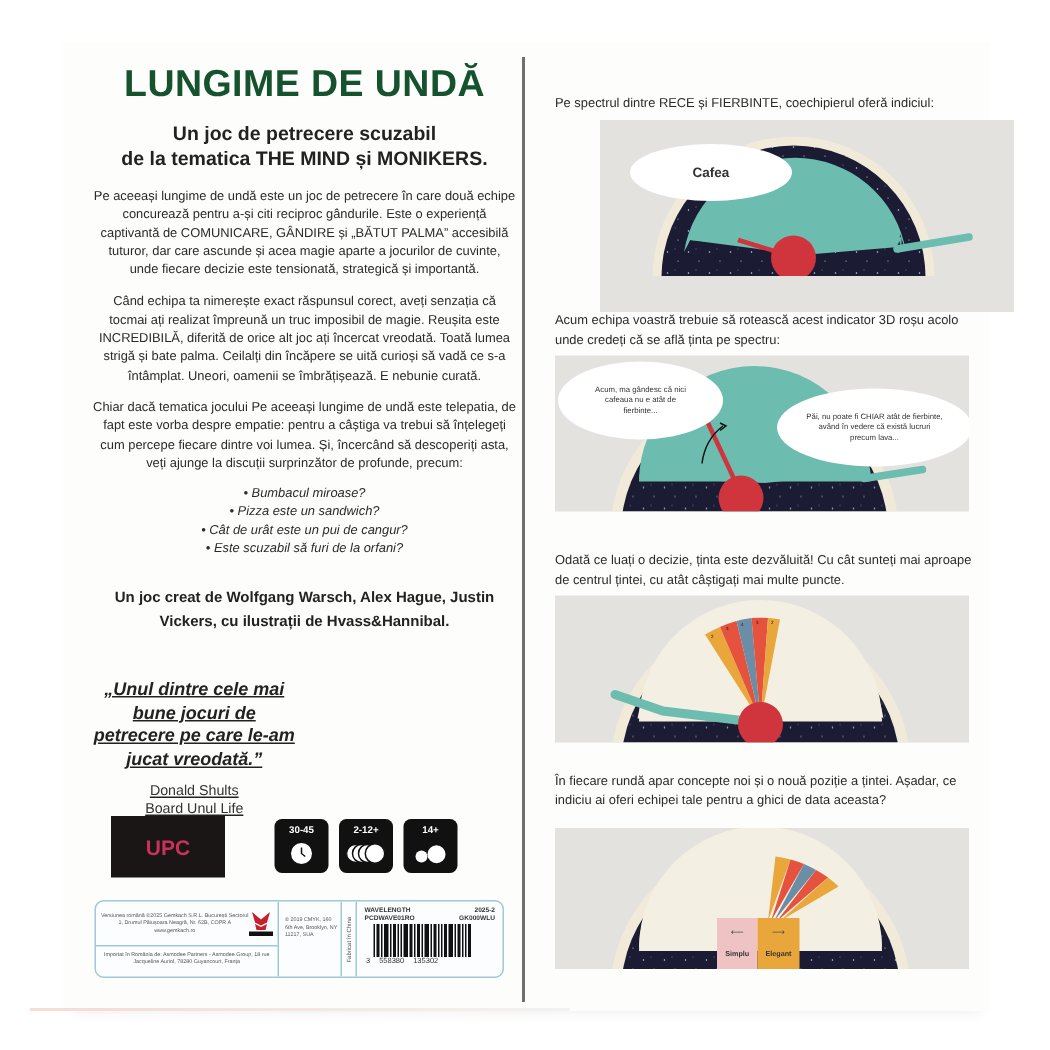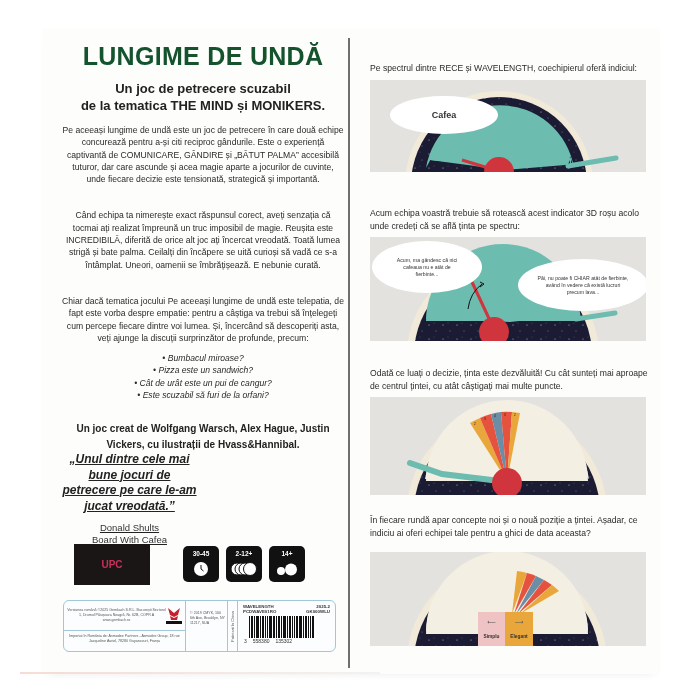--- a/index.html
+++ b/index.html
@@ -9,32 +9,32 @@
   .box-back { position: absolute; left: 42px; top: 28px; width: 618px; height: 646px; background: #fdfdfb; box-shadow: 0 6px 8px -6px rgba(0,0,0,0.08); }
   .box-bottom-edge { position: absolute; left: 20px; top: 672px; width: 360px; height: 2px; background: linear-gradient(90deg, rgba(230,140,120,0.3), rgba(200,200,200,0.2)); }
 
   .divider { position: absolute; left: 348px; top: 38px; width: 2px; height: 630px; background: #6f6f6f; }
 
   
   .left { position: absolute; left: 62px; top: 42px; width: 282px; text-align: center; }
   .title-small { font-weight: 700; font-size: 17px; letter-spacing: 0.5px; color: #1a1a1a; line-height: 20px; }
   .title-big { font-weight: 700; font-size: 25px; letter-spacing: 0.3px; color: #14532d; line-height: 28px; }
   .subtitle { margin-top: 10px; font-weight: 700; font-size: 13px; line-height: 17px; color: #222; }
-  .para { margin-top: 24px; font-size: 8.6px; line-height: 12.3px; color: #2a2a2a; }
+  .para { margin-top: 9px; font-size: 8.6px; line-height: 12.3px; color: #2a2a2a; }
   .para.first { margin-top: 10px; }
   .bullets { margin-top: 8px; font-size: 8.6px; line-height: 12.3px; font-style: italic; color: #2a2a2a; }
   .credit { margin-top: 20px; font-weight: 700; font-size: 10px; line-height: 16px; color: #222; }
 
   .quotes { position: absolute; left: 62px; top: 452px; width: 282px; display: flex; justify-content: space-between; text-align: center; }
   .quote { width: 135px; text-decoration: underline; }
   .quote-text { font-weight: 700; font-style: italic; font-size: 12px; line-height: 15.5px; color: #222; }
   .quote-author { margin-top: 8px; font-size: 9.5px; line-height: 12px; color: #333; }
 
   .upc { position: absolute; left: 74px; top: 544px; width: 76px; height: 41px; background: #1b1616; display: flex; align-items: center; justify-content: center; }
-  .upc span { color: #c8315a; font-size: 10px; font-weight: 700; }
+  .upc span { color: #c8315a; font-size: 14px; font-weight: 700; }
 
   .badges { position: absolute; left: 183px; top: 546px; display: flex; gap: 7px; }
   .badge { width: 36px; height: 36px; background: #111; border-radius: 5px; display: flex; flex-direction: column; align-items: center; justify-content: flex-start; padding-top: 4px; }
   .badge-label { color: #fff; font-size: 6.5px; font-weight: 700; line-height: 8px; }
   .badge svg { margin-top: 3px; }
 
   .legal { position: absolute; left: 63px; top: 600px; width: 273px; height: 52px; border: 1px solid #9fc8d8; border-radius: 6px; background: #fbfdfe; display: flex; overflow: hidden; }
   .legal-left { width: 122px; border-right: 1px solid #9fc8d8; display: flex; flex-direction: column; }
   .legal-top { height: 30px; border-bottom: 1px solid #9fc8d8; display: flex; align-items: center; padding: 0 3px; }
   .legal-top-text { flex: 1; font-size: 3.6px; line-height: 5px; text-align: center; color: #555; }
@@ -78,21 +78,21 @@
     <div>• Este scuzabil să furi de la orfani?</div>
   </div>
   <div class="credit">Un joc creat de Wolfgang Warsch, Alex Hague, Justin Vickers, cu ilustrații de Hvass&amp;Hannibal.</div>
 </div>
 
 <div class="quotes">
   <div class="quote">
     <div class="quote-text">„Unul dintre cele mai bune jocuri de petrecere pe care le-am jucat vreodată.”</div>
     <div class="quote-author">
       <div>Donald Shults</div>
-      <div>Board With Cafea</div>
+      <div>Board Unul Life</div>
     </div>
   </div>
 </div>
 
 <div class="upc">
   <span>UPC</span>
 </div>
 
 <div class="badges">
   <div class="badge">
@@ -175,22 +175,22 @@
         <i style="width:2px"></i>
     </div>
     <div class="bar-digits">
       <span>3</span>
       <span>558380</span>
       <span>135302</span>
     </div>
   </div>
 </div>
 
-<div class="caption" style="top:62px;">Pe spectrul dintre RECE și WAVELENGTH, coechipierul oferă indiciul:</div>
-<div class="panel" style="top:80px;height:92px;">
+<div class="caption" style="top:62px;">Pe spectrul dintre RECE și FIERBINTE, coechipierul oferă indiciul:</div>
+<div class="panel" style="top:80px;height:128px;margin-left:30px;">
   <svg width="276" height="104" viewBox="0 0 276 104">
     <defs>
       <pattern id="stars1" width="14" height="14" patternUnits="userSpaceOnUse">
         <rect width="14" height="14" fill="#1b1c33"></rect>
         <circle cx="3" cy="4" r="0.5" fill="#cfd3e6"></circle>
           <circle cx="10" cy="10" r="0.4" fill="#cfd3e6"></circle>
           <circle cx="8" cy="2" r="0.3" fill="#cfd3e6"></circle>
       </pattern>
     </defs>
     <circle cx="129" cy="105" r="94" fill="#f1ead8"></circle>

